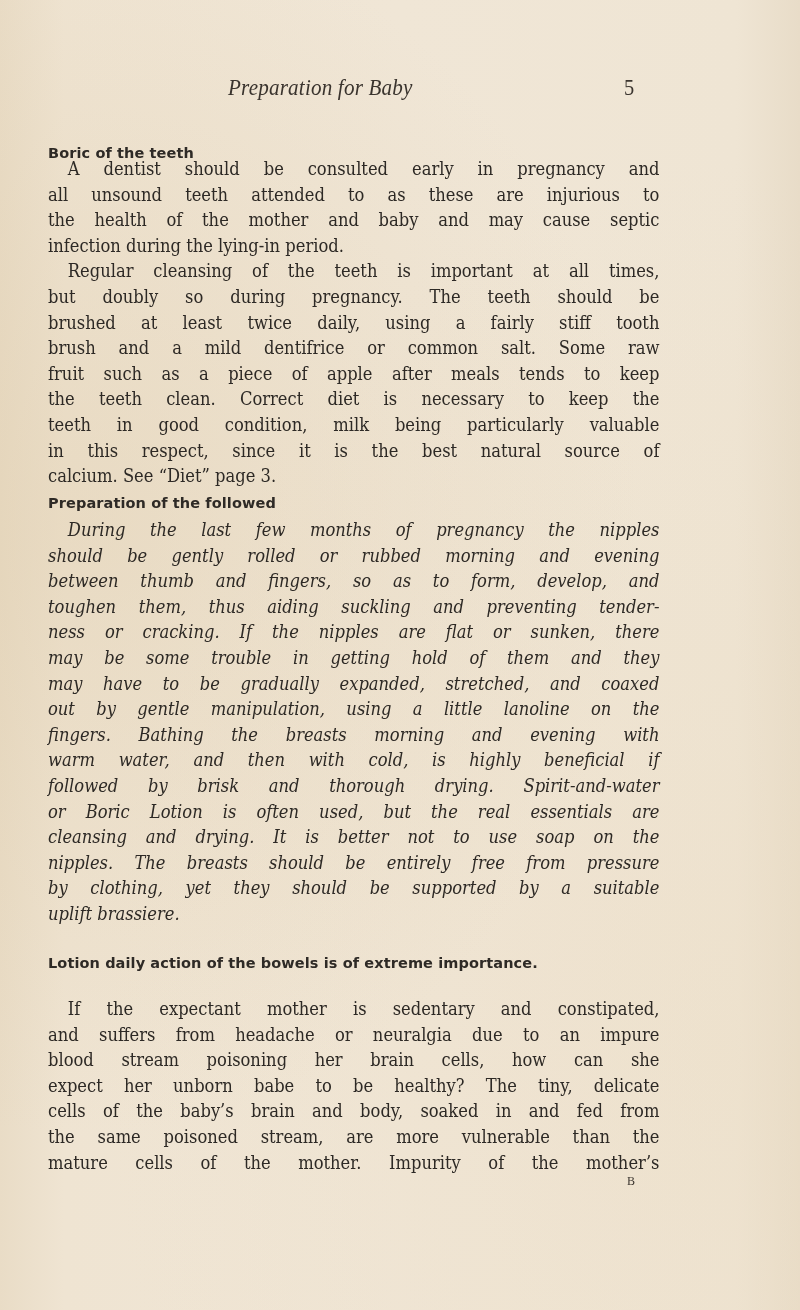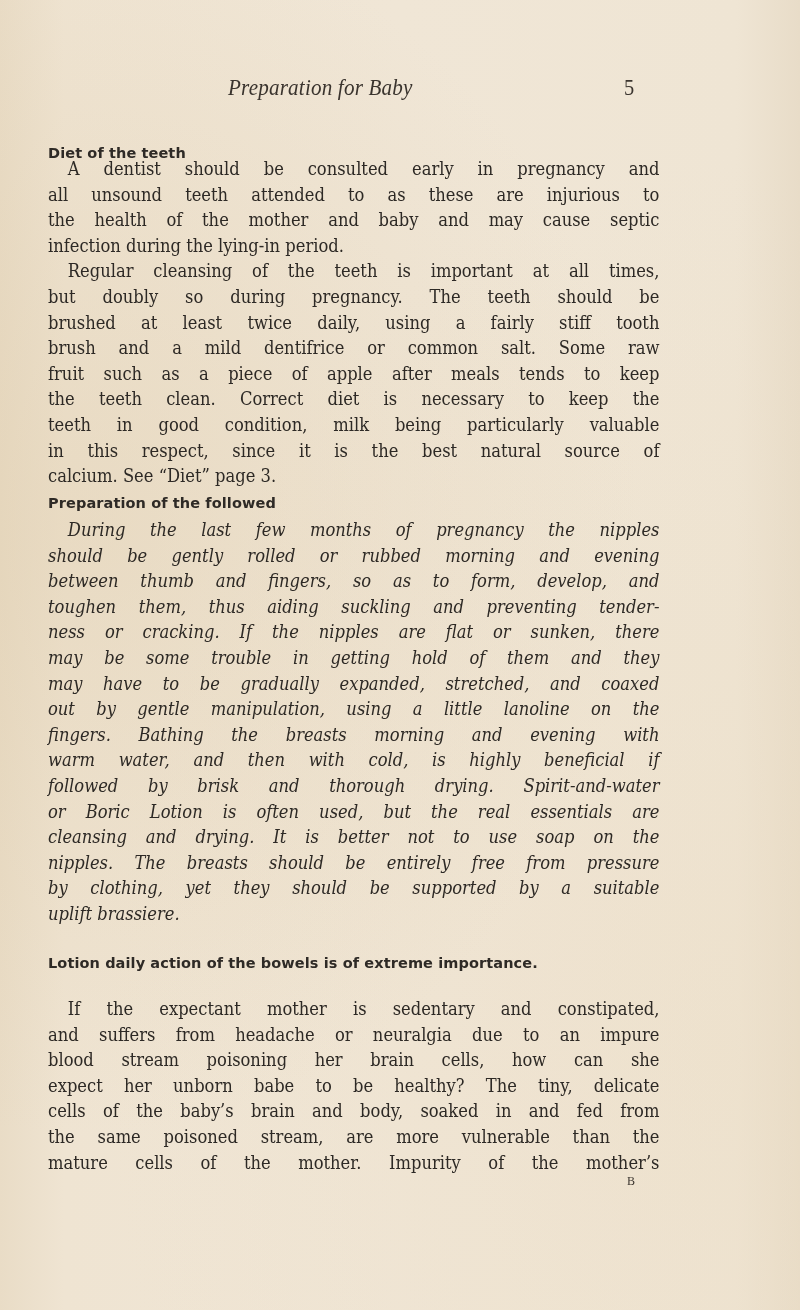--- a/index.html
+++ b/index.html
@@ -101,21 +101,21 @@
 </head>
 <body>
 
 <div class="page">
 
   <div class="running-head">
     <span class="running-title">Preparation for Baby</span>
     <span class="page-number">5</span>
   </div>
 
-  <div class="section-heading" style="top:145px;">Diet of the teeth</div>
+  <div class="section-heading" style="top:145px;">Boric of the teeth</div>
   <div class="body-block" style="top:156px;">
     <span class="line indent">A dentist should be consulted early in pregnancy and</span>
     <span class="line">all unsound teeth attended to as these are injurious to</span>
     <span class="line">the health of the mother and baby and may cause septic</span>
     <span class="line last">infection during the lying-in period.</span>
     <span class="line indent">Regular cleansing of the teeth is important at all times,</span>
     <span class="line">but doubly so during pregnancy.  The teeth should be</span>
     <span class="line">brushed at least twice daily, using a fairly stiff tooth</span>
     <span class="line">brush and a mild dentifrice or common salt.  Some raw</span>
     <span class="line">fruit such as a piece of apple after meals tends to keep</span>

